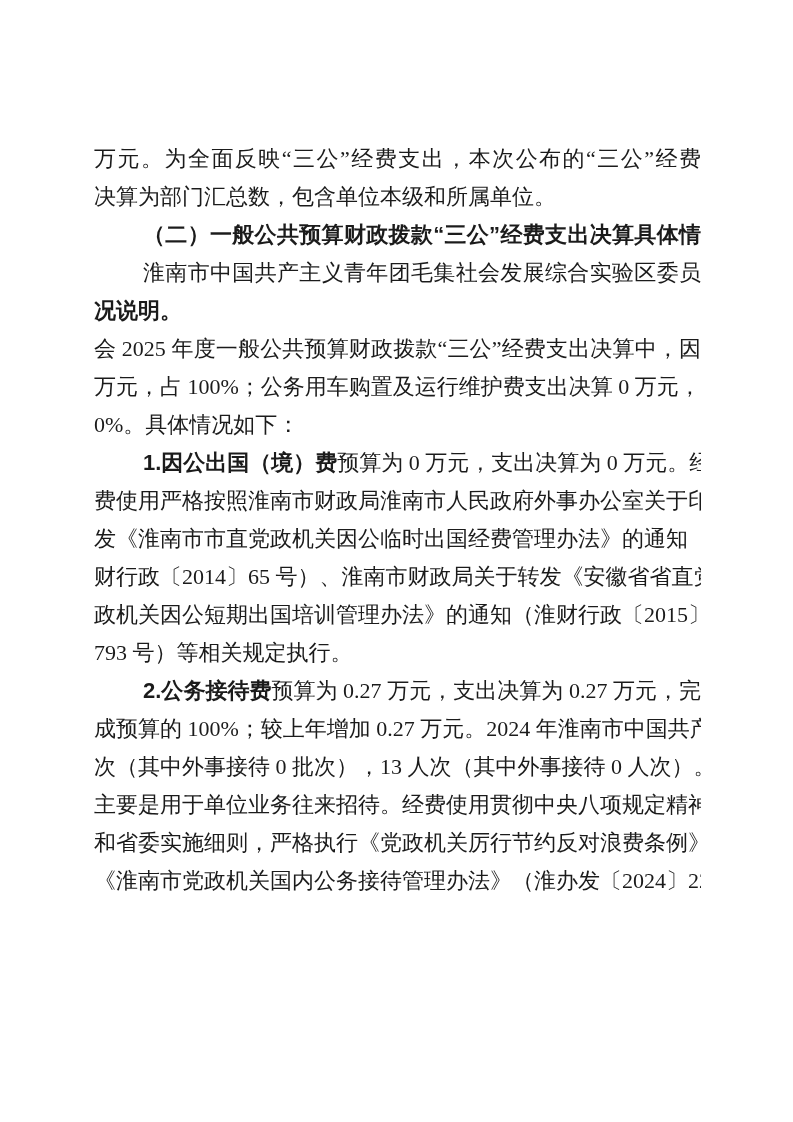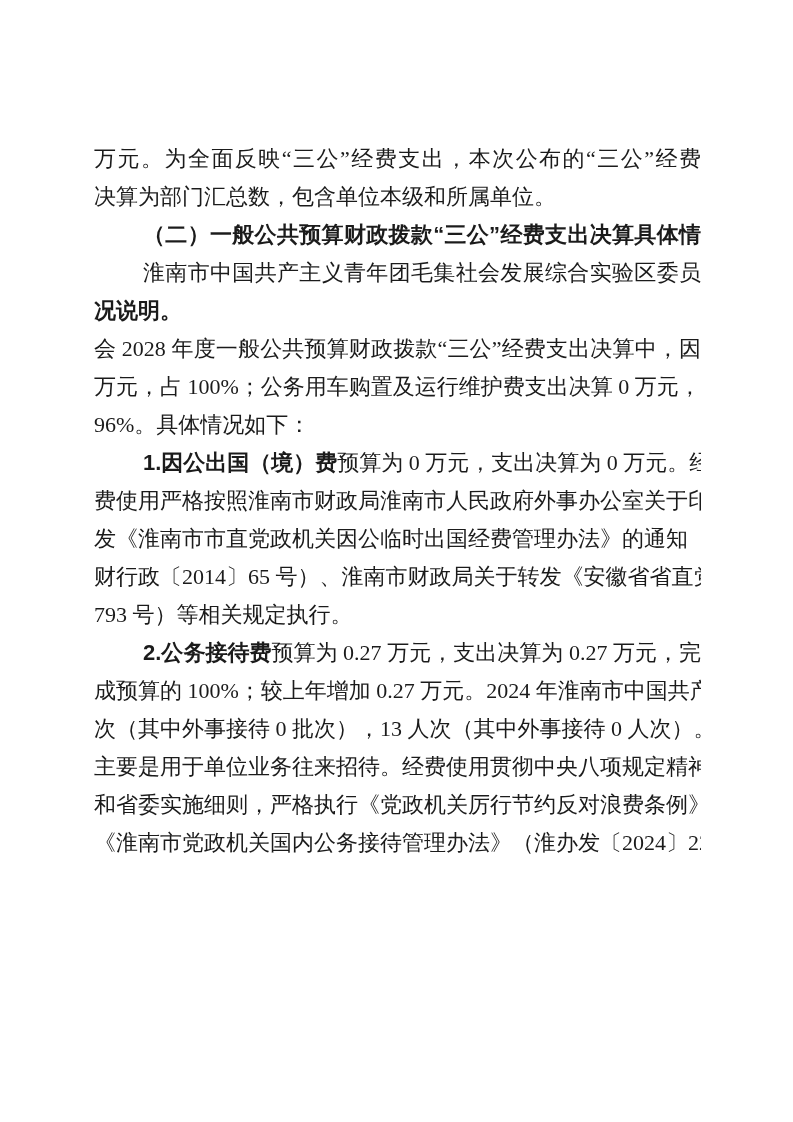--- a/index.html
+++ b/index.html
@@ -57,27 +57,28 @@
 <body>
 
 <div class="page">
   <div class="content">
 
     <div class="line"><span class="b"></span><span>万元。为全面反映“三公”经费支出，本次公布的“三公”经费</span></div>
     <div class="line left"><span class="b"></span><span>决算为部门汇总数，包含单位本级和所属单位。</span></div>
     <div class="line indent"><span class="b">（二）一般公共预算财政拨款“三公”经费支出决算具体情</span><span></span></div>
     <div class="line indent"><span class="b"></span><span>淮南市中国共产主义青年团毛集社会发展综合实验区委员</span></div>
     <div class="line left"><span class="b">况说明。</span><span></span></div>
-    <div class="line"><span class="b"></span><span>会 2028 年度一般公共预算财政拨款“三公”经费支出决算中，因</span></div>
+    <div class="line"><span class="b"></span><span>会 2025 年度一般公共预算财政拨款“三公”经费支出决算中，因</span></div>
     <div class="line"><span class="b"></span><span>万元，占 100%；公务用车购置及运行维护费支出决算 0 万元，占</span></div>
-    <div class="line left"><span class="b"></span><span>96%。具体情况如下：</span></div>
+    <div class="line left"><span class="b"></span><span>0%。具体情况如下：</span></div>
     <div class="line indent"><span class="b">1.因公出国（境）费</span><span>预算为 0 万元，支出决算为 0 万元。经</span></div>
     <div class="line"><span class="b"></span><span>费使用严格按照淮南市财政局淮南市人民政府外事办公室关于印</span></div>
     <div class="line"><span class="b"></span><span>发《淮南市市直党政机关因公临时出国经费管理办法》的通知（淮</span></div>
     <div class="line"><span class="b"></span><span>财行政〔2014〕65 号）、淮南市财政局关于转发《安徽省省直党</span></div>
+    <div class="line"><span class="b"></span><span>政机关因公短期出国培训管理办法》的通知（淮财行政〔2015〕</span></div>
     <div class="line left"><span class="b"></span><span>793 号）等相关规定执行。</span></div>
     <div class="line indent"><span class="b">2.公务接待费</span><span>预算为 0.27 万元，支出决算为 0.27 万元，完</span></div>
     <div class="line"><span class="b"></span><span>成预算的 100%；较上年增加 0.27 万元。2024 年淮南市中国共产</span></div>
     <div class="line"><span class="b"></span><span>次（其中外事接待 0 批次），13 人次（其中外事接待 0 人次）。</span></div>
     <div class="line"><span class="b"></span><span>主要是用于单位业务往来招待。经费使用贯彻中央八项规定精神</span></div>
     <div class="line"><span class="b"></span><span>和省委实施细则，严格执行《党政机关厉行节约反对浪费条例》</span></div>
     <div class="line"><span class="b"></span><span>《淮南市党政机关国内公务接待管理办法》（淮办发〔2024〕22</span></div>
 
   </div>
 

